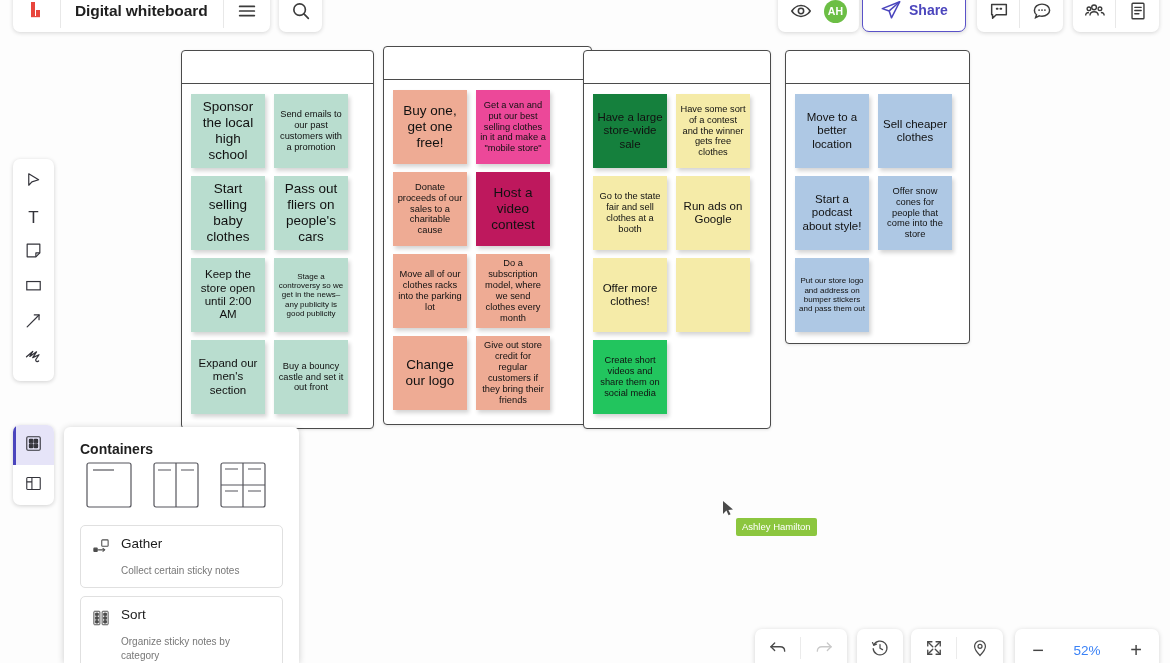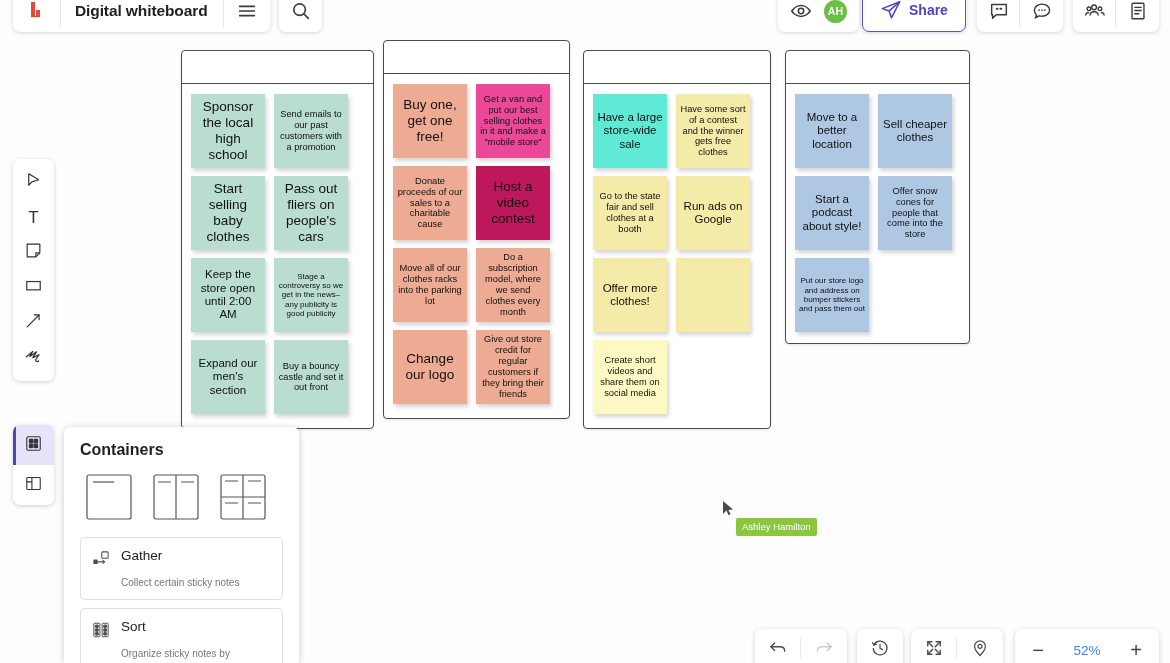--- a/index.html
+++ b/index.html
@@ -97,21 +97,21 @@
   .note.s-sm { font-size: 9.3px; }
   .note.s-xs { font-size: 8px; }
 
   
   .panel {
     position: absolute; left: 64px; top: 427px; width: 235px; height: 236px;
     background: #fff; border-radius: 6px 6px 0 0;
     box-shadow: 0 1px 7px rgba(0,0,0,.20);
     padding: 14px 16px;
   }
-  .panel-title { font-size: 16px; font-weight: bold; color: #1f1f1f; margin-bottom: 15px; }
+  .panel-title { font-size: 14px; font-weight: bold; color: #1f1f1f; margin-bottom: 5px; }
   .shape-row { display: flex; gap: 21px; margin-bottom: 17px; padding-left: 6px; }
   .shape-box { width: 46px; height: 46px; }
   .opt-card {
     border: 1px solid #e0e0e0; border-radius: 5px;
     padding: 10px 11px; display: flex; gap: 11px; align-items: flex-start;
     margin-bottom: 8px;
   }
   .opt-ico { width: 18px; height: 18px; flex: none; margin-top: 2px; color: #4d4d4d; }
   .opt-title { font-size: 13.5px; color: #1b1b1b; line-height: 1.25; }
   .opt-sub { font-size: 10px; color: #777; line-height: 1.35; margin-top: 11px; }
@@ -323,43 +323,43 @@
           <div class="note s-lg" style="background: rgb(185, 221, 207);">Sponsor the local high school</div>
           <div class="note s-sm" style="background: rgb(185, 221, 207);">Send emails to our past customers with a promotion</div>
           <div class="note s-lg" style="background: rgb(185, 221, 207);">Start selling baby clothes</div>
           <div class="note s-lg" style="background: rgb(185, 221, 207);">Pass out fliers on people's cars</div>
           <div class="note s-md" style="background: rgb(185, 221, 207);">Keep the store open until 2:00 AM</div>
           <div class="note s-xs" style="background: rgb(185, 221, 207);">Stage a controversy so we get in the news–any publicity is good publicity</div>
           <div class="note s-md" style="background: rgb(185, 221, 207);">Expand our men's section</div>
           <div class="note s-sm" style="background: rgb(185, 221, 207);">Buy a bouncy castle and set it out front</div>
         </div>
       </div>
-      <div class="frame" style="left: 383px; top: 40px; width: 187px; height: 379px;">
+      <div class="frame" style="left: 383px; top: 46px; width: 209px; height: 379px;">
         <div class="frame-head"></div>
         <div class="frame-body">
           <div class="note s-lg" style="background: rgb(238, 171, 148);">Buy one, get one free!</div>
           <div class="note s-sm" style="background: #ec4899;">Get a van and put our best selling clothes in it and make a "mobile store"</div>
           <div class="note s-sm" style="background: rgb(238, 171, 148);">Donate proceeds of our sales to a charitable cause</div>
           <div class="note s-lg" style="background: #be185d;">Host a video contest</div>
           <div class="note s-sm" style="background: rgb(238, 171, 148);">Move all of our clothes racks into the parking lot</div>
           <div class="note s-sm" style="background: rgb(238, 171, 148);">Do a subscription model, where we send clothes every month</div>
           <div class="note s-lg" style="background: rgb(238, 171, 148);">Change our logo</div>
           <div class="note s-sm" style="background: rgb(238, 171, 148);">Give out store credit for regular customers if they bring their friends</div>
         </div>
       </div>
       <div class="frame" style="left: 583px; top: 50px; width: 188px; height: 379px;">
         <div class="frame-head"></div>
         <div class="frame-body">
-          <div class="note s-md" style="background: #5eead4;">Have a large store-wide sale</div>
+          <div class="note s-md" style="background: #15803d;">Have a large store-wide sale</div>
           <div class="note s-sm" style="background: rgb(245, 235, 168);">Have some sort of a contest and the winner gets free clothes</div>
           <div class="note s-sm" style="background: rgb(245, 235, 168);">Go to the state fair and sell clothes at a booth</div>
           <div class="note s-md" style="background: rgb(245, 235, 168);">Run ads on Google</div>
           <div class="note s-md" style="background: rgb(245, 235, 168);">Offer more clothes!</div>
           <div class="note s-md" style="background: rgb(245, 235, 168);"></div>
-          <div class="note s-sm" style="background: #fef9c3;">Create short videos and share them on social media</div>
+          <div class="note s-sm" style="background: #22c55e;">Create short videos and share them on social media</div>
         </div>
       </div>
       <div class="frame" style="left: 785px; top: 50px; width: 185px; height: 294px;">
         <div class="frame-head"></div>
         <div class="frame-body">
           <div class="note s-md" style="background: rgb(174, 200, 228);">Move to a better location</div>
           <div class="note s-md" style="background: rgb(174, 200, 228);">Sell cheaper clothes</div>
           <div class="note s-md" style="background: rgb(174, 200, 228);">Start a podcast about style!</div>
           <div class="note s-sm" style="background: rgb(174, 200, 228);">Offer snow cones for people that come into the store</div>
           <div class="note s-xs" style="background: rgb(174, 200, 228);">Put our store logo and address on bumper stickers and pass them out</div>

